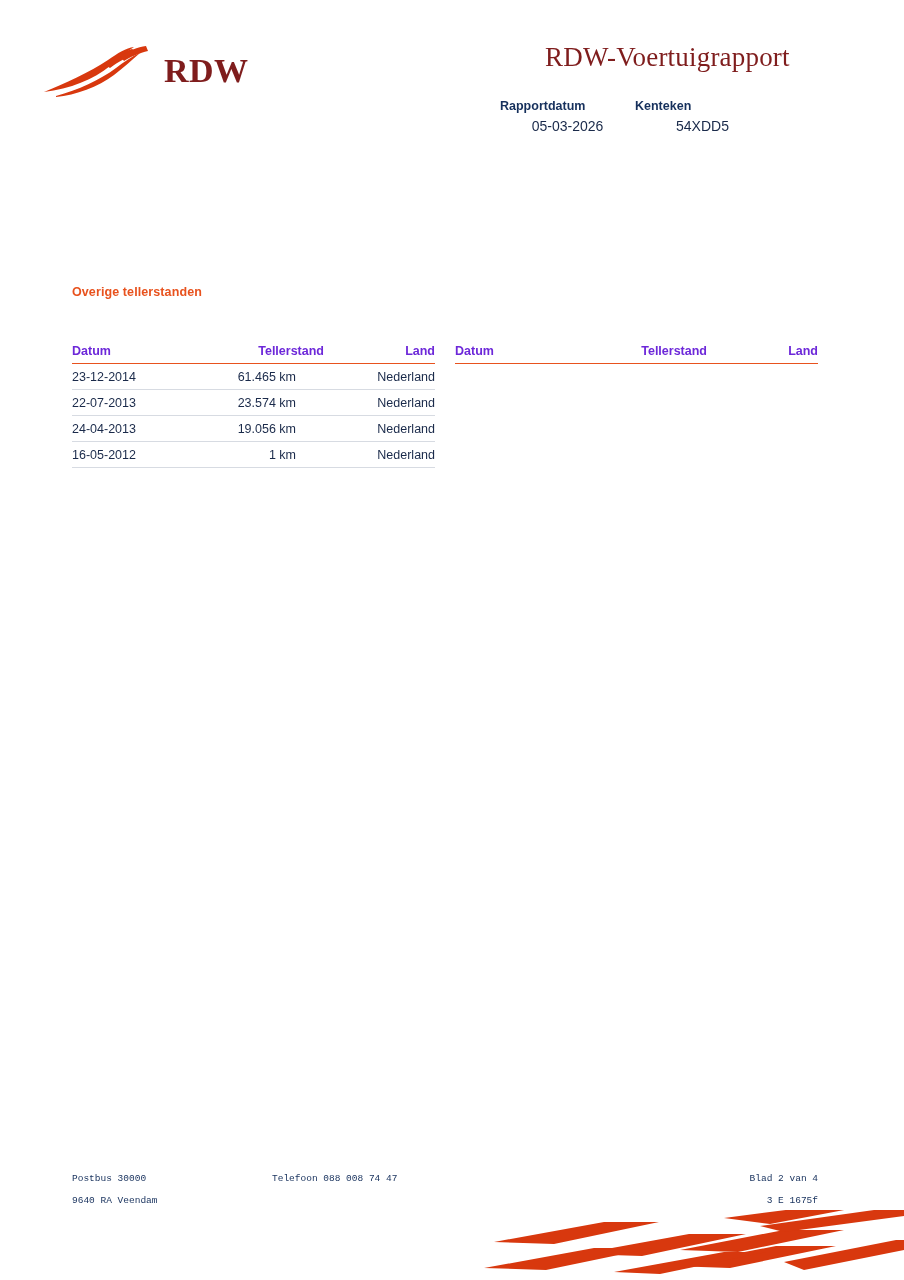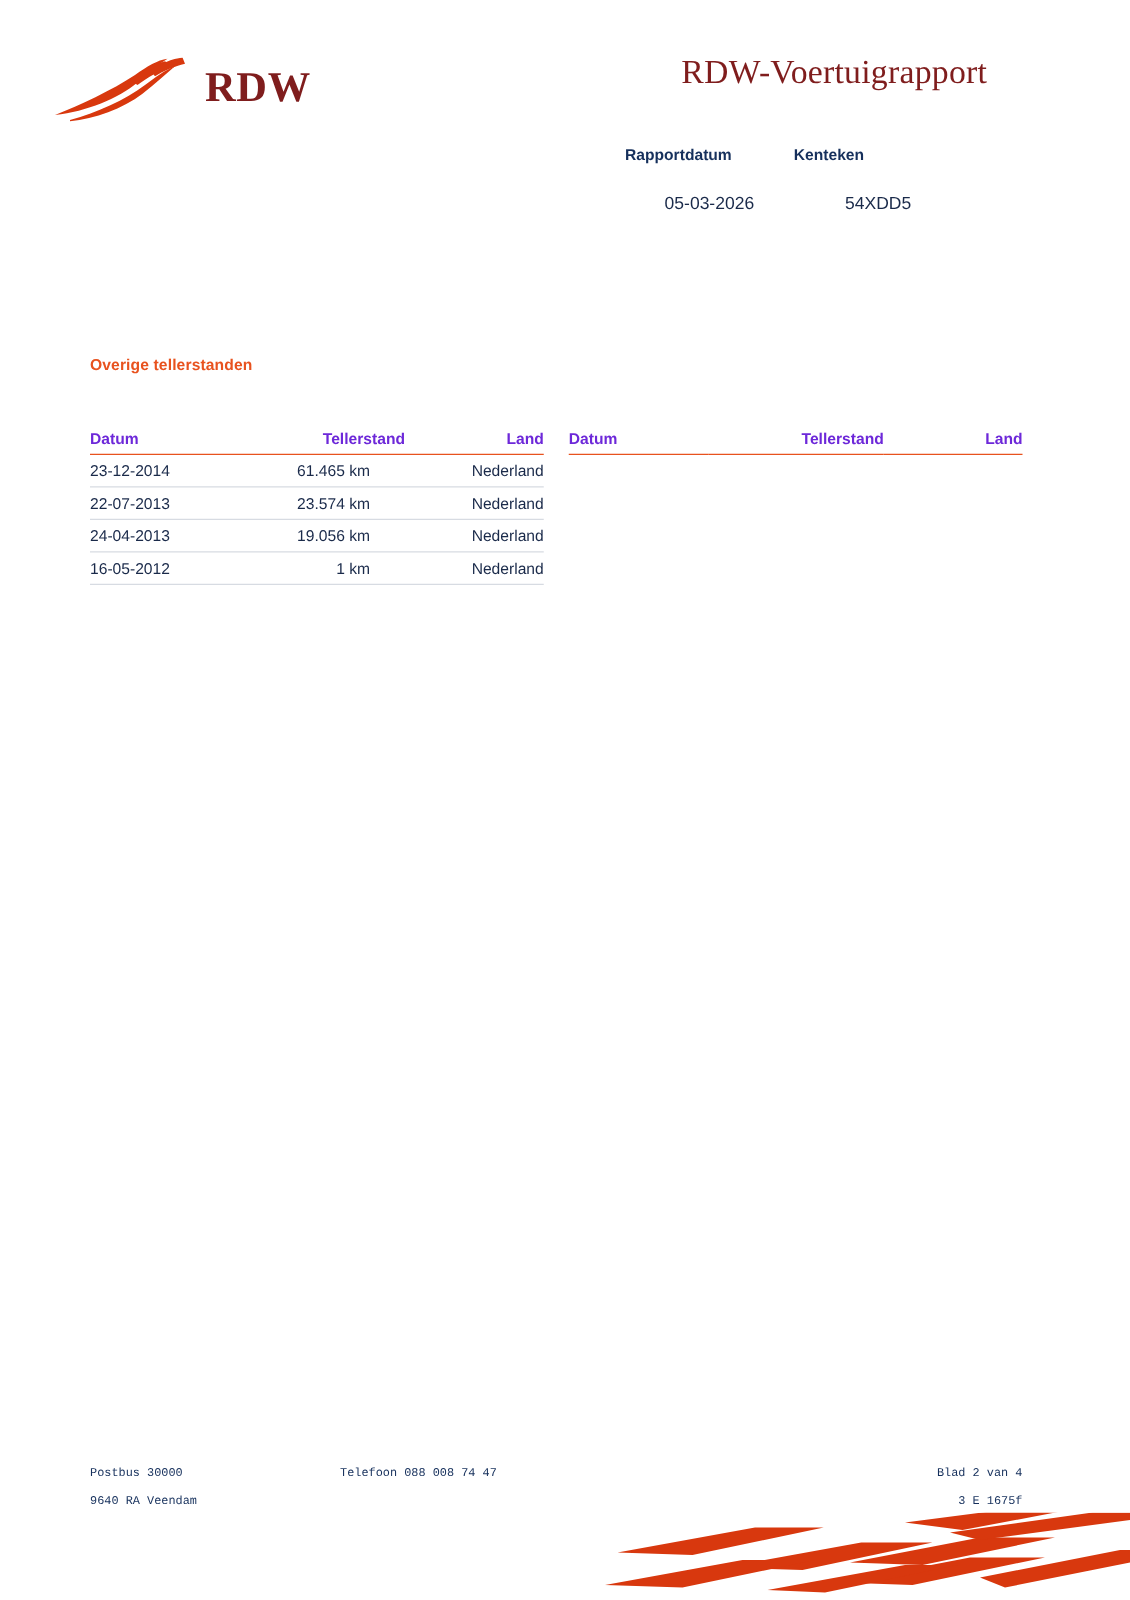--- a/index.html
+++ b/index.html
@@ -61,21 +61,20 @@
   }
 
   .meta {
     position: absolute;
     left: 500px;
     top: 96px;
     width: 380px;
   }
   .meta-row {
     display: flex;
-    margin-top: 18px;
   }
   .meta-col {
     width: 135px;
   }
   .meta-label {
     font-size: 12.5px;
     font-weight: bold;
     color: #16305c;
     line-height: 20px;
   }

